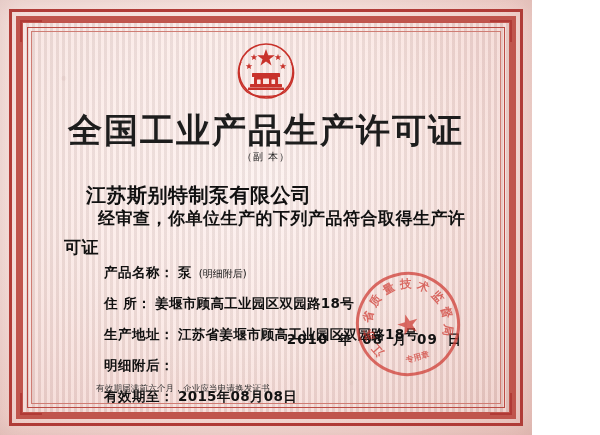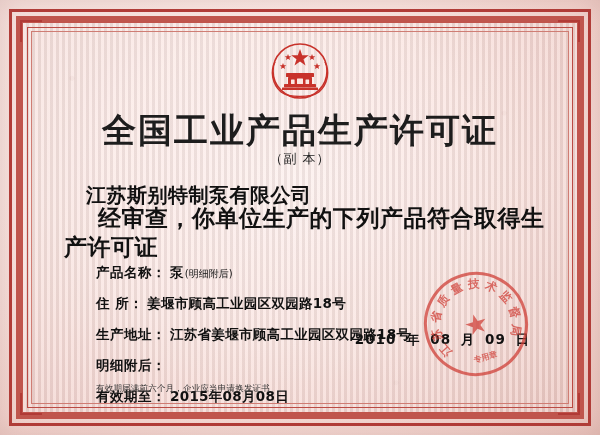--- a/index.html
+++ b/index.html
@@ -9,21 +9,21 @@
   body {
     width: 600px;
     height: 435px;
     overflow: hidden;
     font-family: "DejaVu Sans", sans-serif;
     background: #ffffff;
   }
 
   .certificate {
     position: relative;
-    width: 600px;
+    width: 532px;
     height: 435px;
     background:
       radial-gradient(ellipse at 50% 42%, #fdf0ee 0%, #fbe6e2 45%, #f4d5d0 78%, #eec8c2 100%);
     box-sizing: border-box;
     overflow: hidden;
   }
 
   
   .paper-texture {
     position: absolute;
@@ -111,41 +111,41 @@
     font-weight: bold;
     letter-spacing: 2px;
     color: #1d1d1d;
     font-family: "DejaVu Sans", sans-serif;
   }
   .subtitle {
     position: absolute;
     top: 116px;
     left: 0; right: 0;
     text-align: center;
-    font-size: 13px;
+    font-size: 10px;
     color: #222;
     letter-spacing: 1px;
   }
 
   .company {
     position: absolute;
     top: 148px;
     left: 52px;
     font-size: 20px;
     font-weight: bold;
     color: #111;
     letter-spacing: 0.5px;
   }
 
   .statement {
     position: absolute;
     top: 170px;
     left: 30px;
     right: 18px;
-    font-size: 23px;
+    font-size: 17px;
     font-weight: bold;
     line-height: 29px;
     color: #111;
     letter-spacing: 0.5px;
   }
   .statement .line1 { text-indent: 34px; display: block; }
   .statement .line2 { display: block; }
 
   .fields {
     position: absolute;
@@ -153,35 +153,36 @@
     left: 62px;
     right: 30px;
     font-size: 13.5px;
     color: #111;
   }
   .field-row {
     display: flex;
     align-items: baseline;
     margin-bottom: 13px;
     white-space: nowrap;
+    padding-left: 8px;
   }
   .field-label {
     font-weight: bold;
     letter-spacing: 0.5px;
     flex: 0 0 auto;
   }
   .field-value {
     font-weight: bold;
     margin-left: 4px;
     letter-spacing: 0.3px;
   }
   .field-note {
     font-weight: normal;
     font-size: 10px;
-    margin-left: 1px;
+    margin-left: 7px;
   }
 
   
   .date-line {
     position: absolute;
     top: 297px;
     right: 34px;
     font-size: 13.5px;
     font-weight: bold;
     color: #111;

